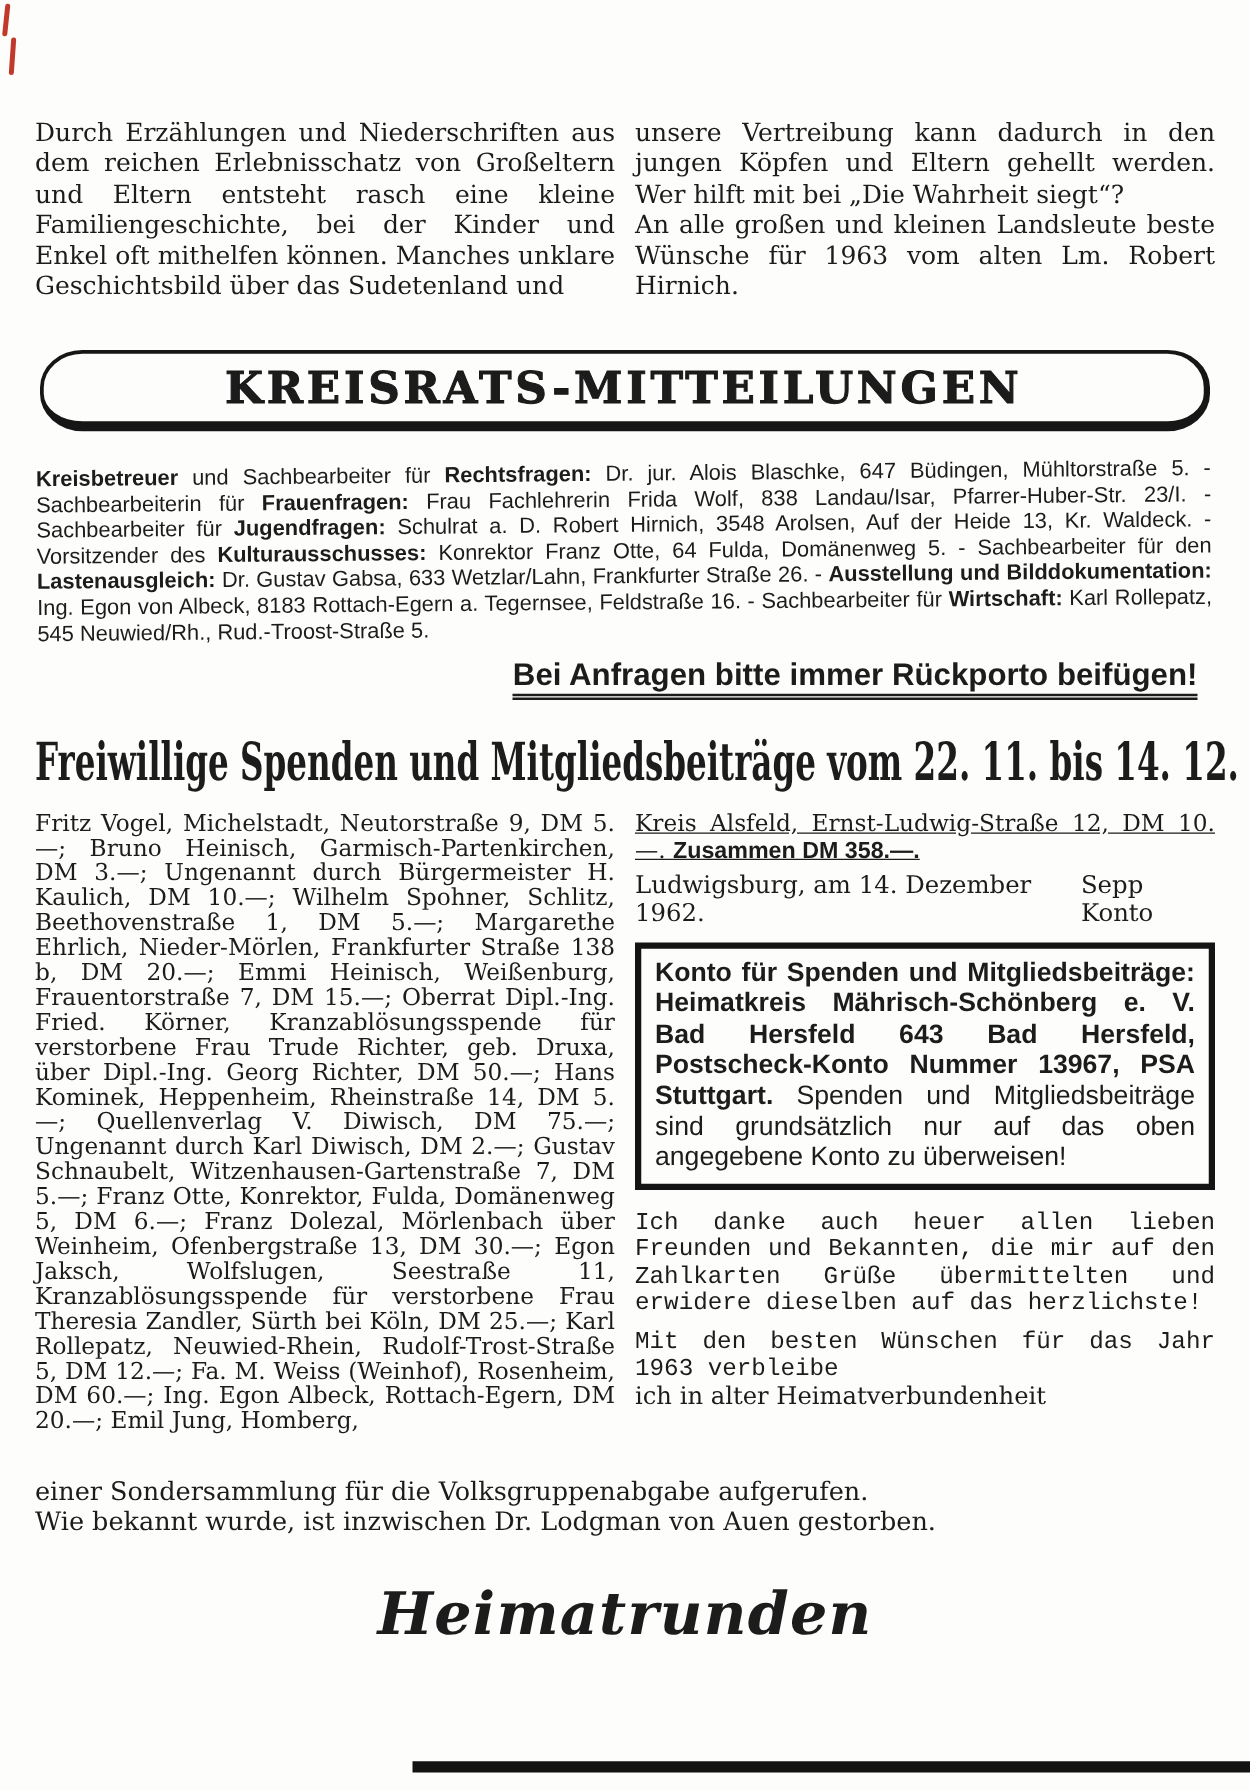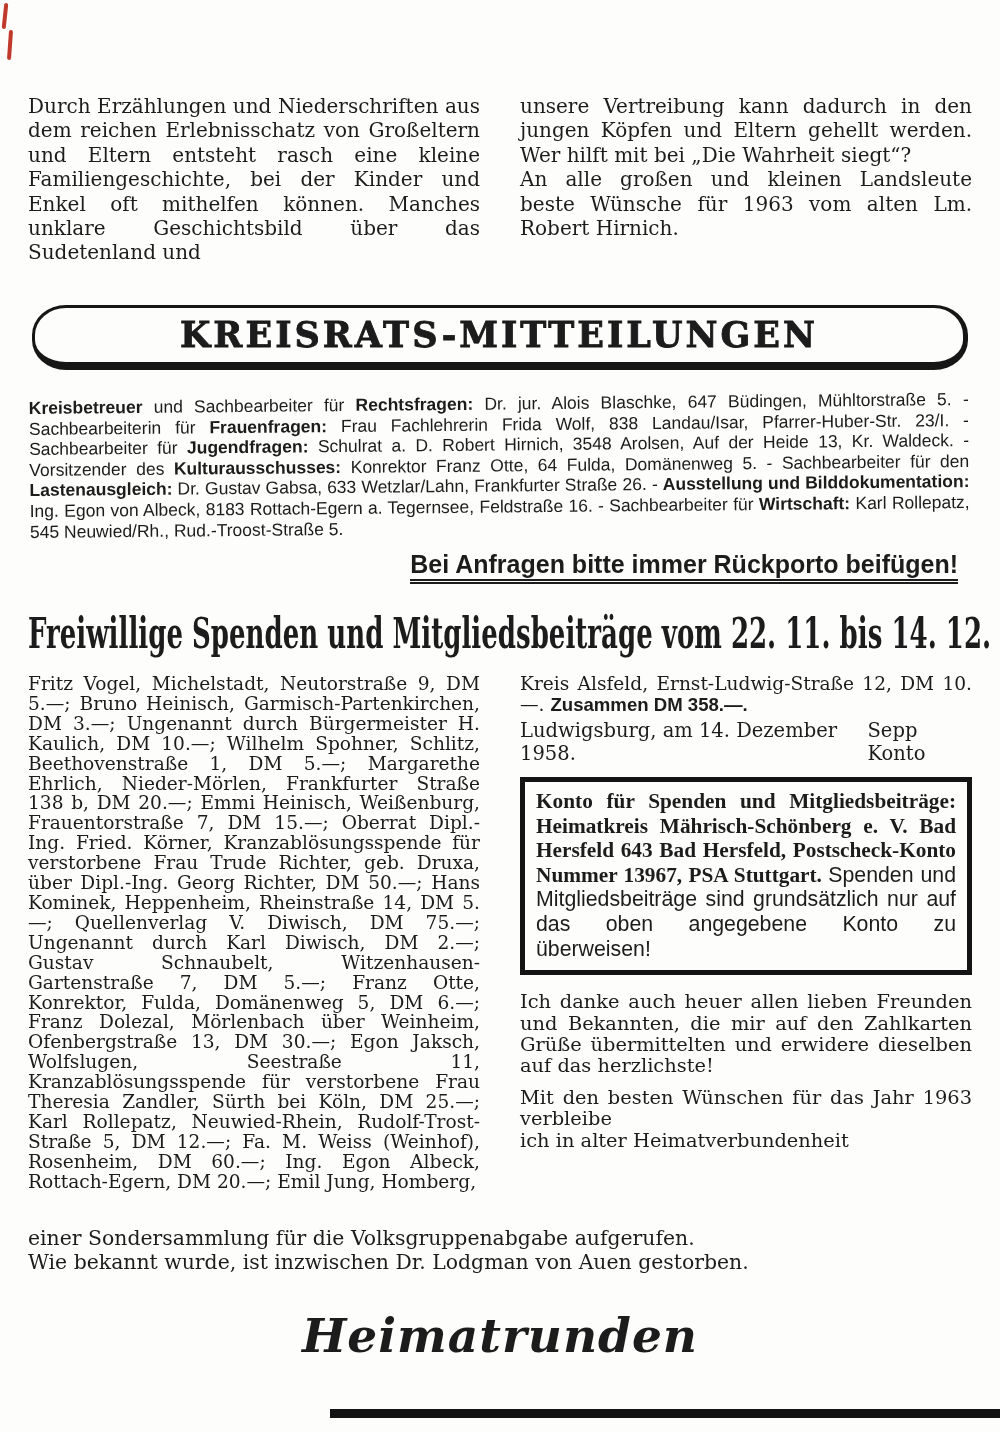--- a/index.html
+++ b/index.html
@@ -9,21 +9,21 @@
     width:1000px;height:1432px;
     margin:0 auto;
     background:#fdfdfb;
     color:#1c1c1c;
     overflow:hidden;
     font-family:"DejaVu Serif","Liberation Serif",serif;
   }
   .content{padding:94px 28px 0 28px;}
 
   
-  .two-col{display:flex;gap:40px;}
+  .two-col{display:flex;gap:16px;}
   .col{flex:1;min-width:0;}
   .intro p{
     margin:0;
     font-size:20px;line-height:24.4px;
     text-align:justify;
   }
   .intro{margin-bottom:40px;}
 
   
   .banner{
@@ -77,45 +77,46 @@
     transform-origin:left center;
     white-space:nowrap;
     letter-spacing:0px;
   }
   .donors{
     font-size:18.6px;line-height:19.9px;
     text-align:justify;margin:0;
   }
   .right-intro{
     font-size:18.6px;line-height:20.5px;
-    text-align:justify;margin:0 0 4px 0;
+    text-align:justify;margin:0 0 4px 0;text-decoration:underline;
   }
   .seg-sansbold .seg.b{
     font-family:"Liberation Sans","DejaVu Sans",sans-serif;
     font-weight:700;
   }
   .seg-serifbold .seg.b{font-weight:700;}
   .dateline{
     display:flex;justify-content:space-between;
     font-size:19.5px;margin:2px 0 12px 0;
   }
   .konto-box{
     border:5px solid #141414;
     padding:7px 11px 9px 11px;
     font-family:"Liberation Sans","DejaVu Sans",sans-serif;
     font-size:21.3px;line-height:24.6px;
     text-align:justify;
     margin-bottom:16px;
   }
   .konto-box .seg{font-weight:400;}
-  .konto-box .seg.b{font-weight:700;font-family:Liberation Serif, serif;}
+  .konto-box .seg.b{font-weight:700;}
   .thanks p{
     margin:0 0 10px 0;
     font-size:19.4px;line-height:21.4px;
     text-align:justify;
+    font-family:Liberation Mono, monospace;
   }
   .thanks .sign-line{
     display:flex;
     font-size:19.4px;line-height:21.4px;
   }
 
   
   .volks{margin-top:34px;}
   .volks-heading{text-align:center;margin:4px 0 22px 0;}
   .volks-heading span{
@@ -193,21 +194,21 @@
       <span>Freiwillige Spenden und Mitgliedsbeiträge vom 22. 11. bis 14. 12. 1962</span>
     </div>
 
     <div class="two-col">
       <div class="col">
         <p class="donors">Fritz Vogel, Michelstadt, Neutorstraße 9, DM 5.—; Bruno Heinisch, Garmisch-Partenkirchen, DM 3.—; Ungenannt durch Bürgermeister H. Kaulich, DM 10.—; Wilhelm Spohner, Schlitz, Beethovenstraße 1, DM 5.—; Margarethe Ehrlich, Nieder-Mörlen, Frankfurter Straße 138 b, DM 20.—; Emmi Heinisch, Weißenburg, Frauentorstraße 7, DM 15.—; Oberrat Dipl.-Ing. Fried. Körner, Kranzablösungsspende für verstorbene Frau Trude Richter, geb. Druxa, über Dipl.-Ing. Georg Richter, DM 50.—; Hans Kominek, Heppenheim, Rheinstraße 14, DM 5.—; Quellenverlag V. Diwisch, DM 75.—; Ungenannt durch Karl Diwisch, DM 2.—; Gustav Schnaubelt, Witzenhausen-Gartenstraße 7, DM 5.—; Franz Otte, Konrektor, Fulda, Domänenweg 5, DM 6.—; Franz Dolezal, Mörlenbach über Weinheim, Ofenbergstraße 13, DM 30.—; Egon Jaksch, Wolfslugen, Seestraße 11, Kranzablösungsspende für verstorbene Frau Theresia Zandler, Sürth bei Köln, DM 25.—; Karl Rollepatz, Neuwied-Rhein, Rudolf-Trost-Straße 5, DM 12.—; Fa. M. Weiss (Weinhof), Rosenheim, DM 60.—; Ing. Egon Albeck, Rottach-Egern, DM 20.—; Emil Jung, Homberg,</p>
       </div>
       <div class="col">
         <p class="right-intro seg-sansbold"><span class="seg">Kreis Alsfeld, Ernst-Ludwig-Straße 12, DM 10.—. </span><span class="seg b">Zusammen DM 358.—.</span></p>
         <div class="dateline">
-          <span>Ludwigsburg, am 14. Dezember 1958.</span>
+          <span>Ludwigsburg, am 14. Dezember 1962.</span>
           <span>Sepp Konto</span>
         </div>
         <div class="konto-box"><span class="seg b">Konto für Spenden und Mitgliedsbeiträge: Heimatkreis Mährisch-Schönberg e. V. Bad Hersfeld 643 Bad Hersfeld, Postscheck-Konto Nummer 13967, PSA Stuttgart. </span><span class="seg">Spenden und Mitgliedsbeiträge sind grundsätzlich nur auf das oben angegebene Konto zu überweisen!</span></div>
         <div class="thanks">
           <p>Ich danke auch heuer allen lieben Freunden und Bekannten, die mir auf den Zahlkarten Grüße übermittelten und erwidere dieselben auf das herzlichste!</p>
           <p style="margin-bottom:0;">Mit den besten Wünschen für das Jahr 1963 verbleibe</p>
           <div class="sign-line">
             <span>ich in alter Heimatverbundenheit</span>
           </div>
         </div>

